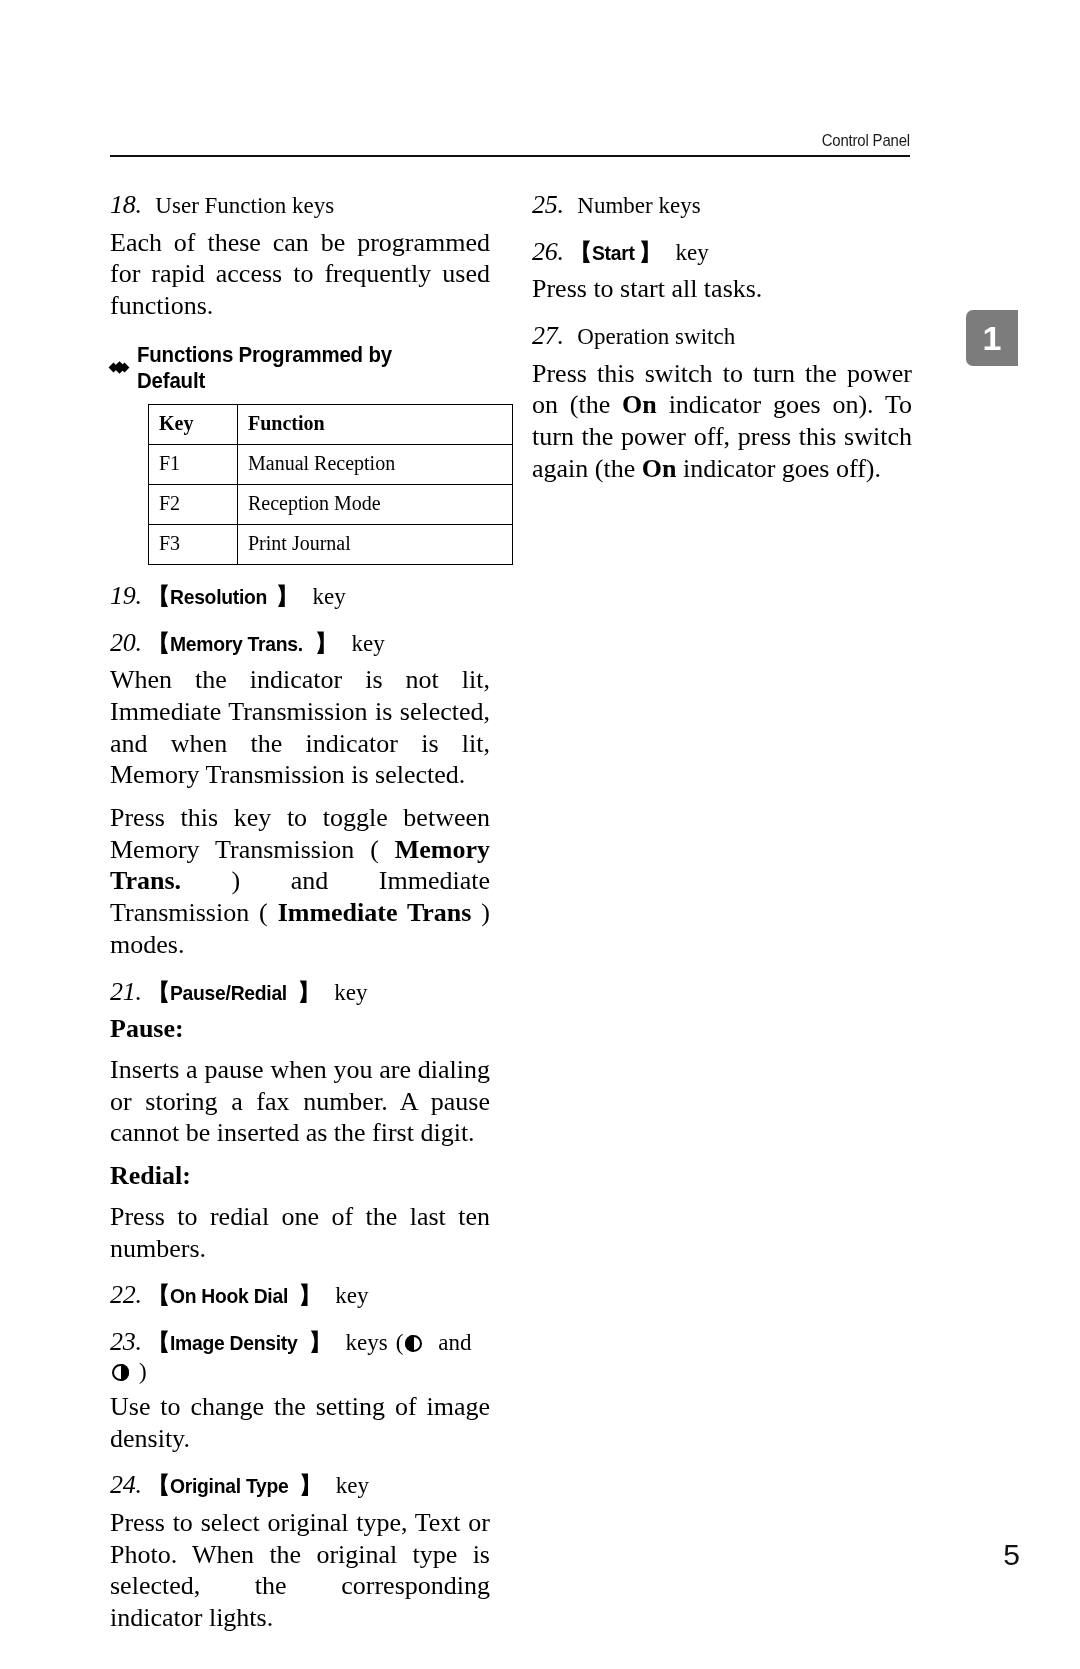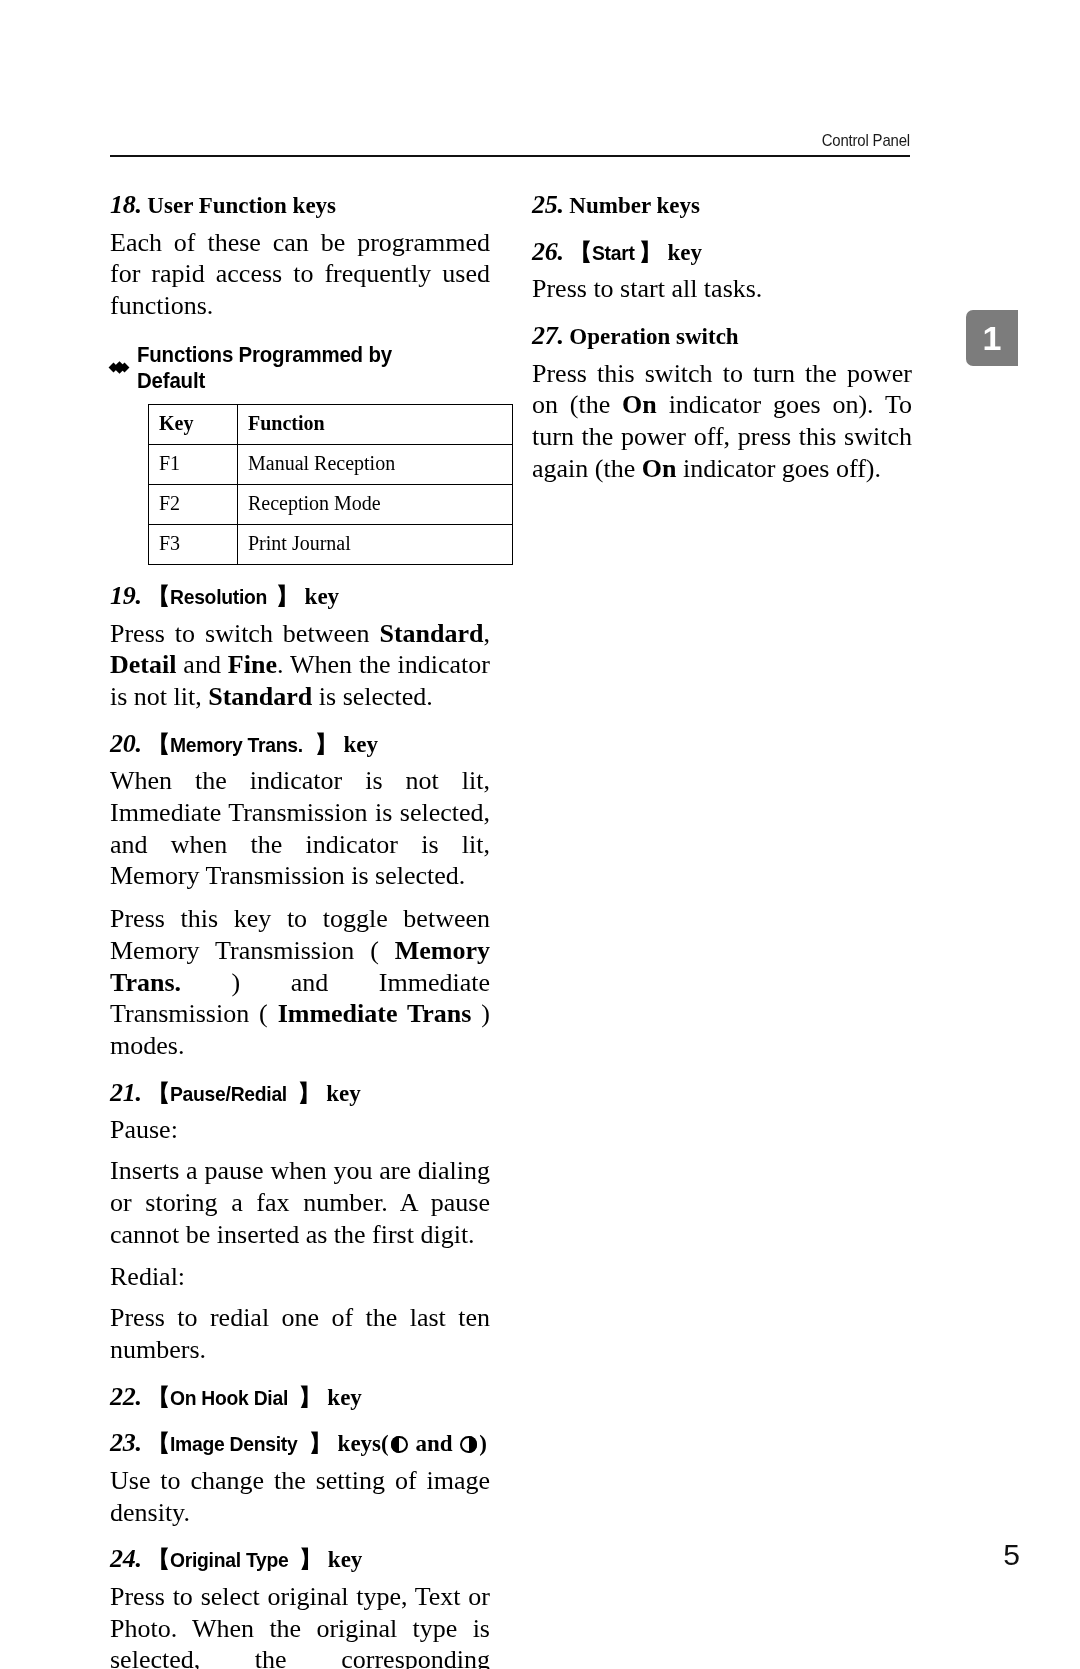--- a/index.html
+++ b/index.html
@@ -76,28 +76,29 @@
 
   
   .sec-head {
     margin: 0 0 6px 0;
     line-height: 1.18;
     font-size: 23px;
   }
   .sec-head .num {
     font-family: "Liberation Serif", "DejaVu Serif", serif;
     font-style: italic;
-    font-weight: 700;
+    font-weight: 400;
     font-size: 26px;
     letter-spacing: -0.3px;
   }
   .sec-head .title-serif {
     font-family: "Liberation Serif", "DejaVu Serif", serif;
-    font-weight: 700;
+    font-weight: 400;
     font-size: 23px;
+    margin-left: 8px;
   }
   
   .sec-head .keyname {
     font-family: "Liberation Sans", "DejaVu Sans", sans-serif;
     font-weight: 700;
     font-size: 21px;
     letter-spacing: -0.3px;
     display: inline-block;
     transform: scaleX(0.92);
     transform-origin: left center;
@@ -110,21 +111,21 @@
 
   
   p.body {
     margin: 0 0 11px 0;
     font-size: 26px;
     line-height: 1.22;
     text-align: justify;
     text-justify: inter-word;
     hyphens: manual;
   }
-  p.body.tight { margin-bottom: 9px; }
+  p.body.tight { margin-bottom: 9px; font-weight: bold; }
   p.body b { font-weight: 700; }
 
   
   .sec-block { margin-top: 16px; }
   .sec-block:first-child { margin-top: 0; }
 
   
   .bullet-head {
     display: flex;
     align-items: flex-start;
@@ -269,21 +270,20 @@
         </tr>
       </tbody>
     </table>
 
     <div class="sec-block">
       <h2 class="sec-head">
         <span class="num">19.</span>
         <span class="brk">【</span><span class="keyname">Resolution</span><span class="brk">】</span>
         <span class="title-serif">key</span>
       </h2>
-      <p class="body"><span>Press to switch between </span><b>Standard</b><span>, </span><b>Detail</b><span> and </span><b>Fine</b><span>. When the indicator is not lit, </span><b>Standard</b><span> is selected.</span></p>
     </div>
 
     <div class="sec-block">
       <h2 class="sec-head">
         <span class="num">20.</span>
         <span class="brk">【</span><span class="keyname">Memory Trans.</span><span class="brk">】</span>
         <span class="title-serif">key</span>
       </h2>
       <p class="body">When the indicator is not lit, Immediate Transmission is selected, and when the indicator is lit, Memory Transmission is selected.</p>
       <p class="body"><span>Press this key to toggle between Memory Transmission ( </span><b>Memory Trans.</b><span> ) and Immediate Transmission ( </span><b>Immediate Trans</b><span> ) modes.</span></p>

